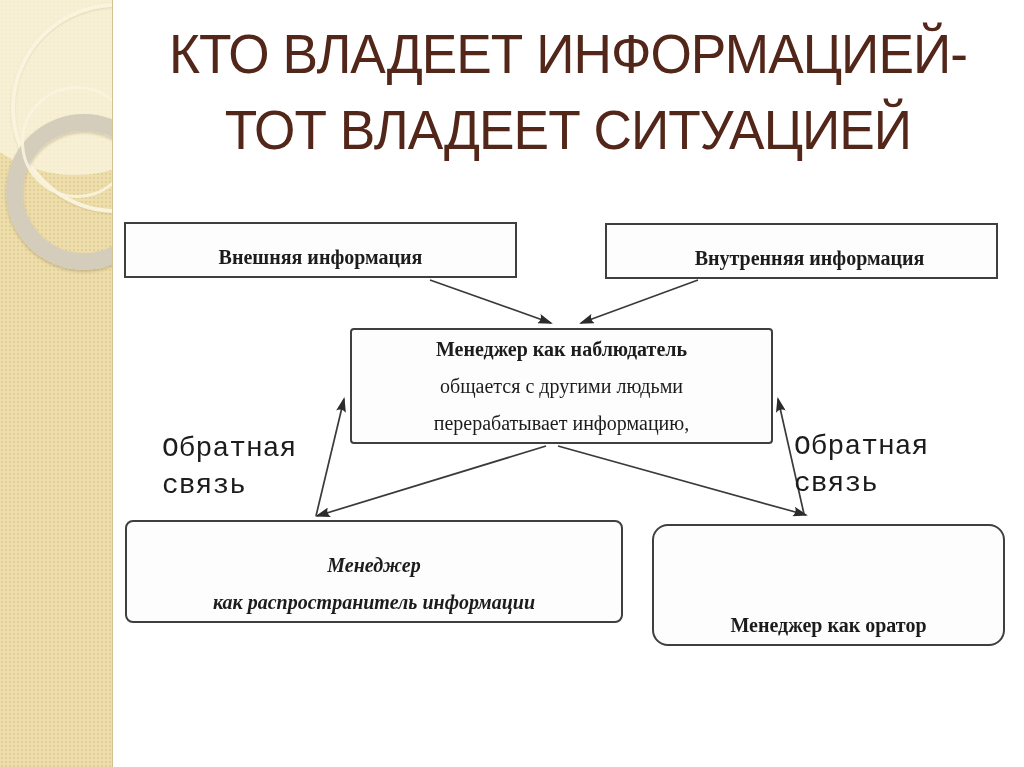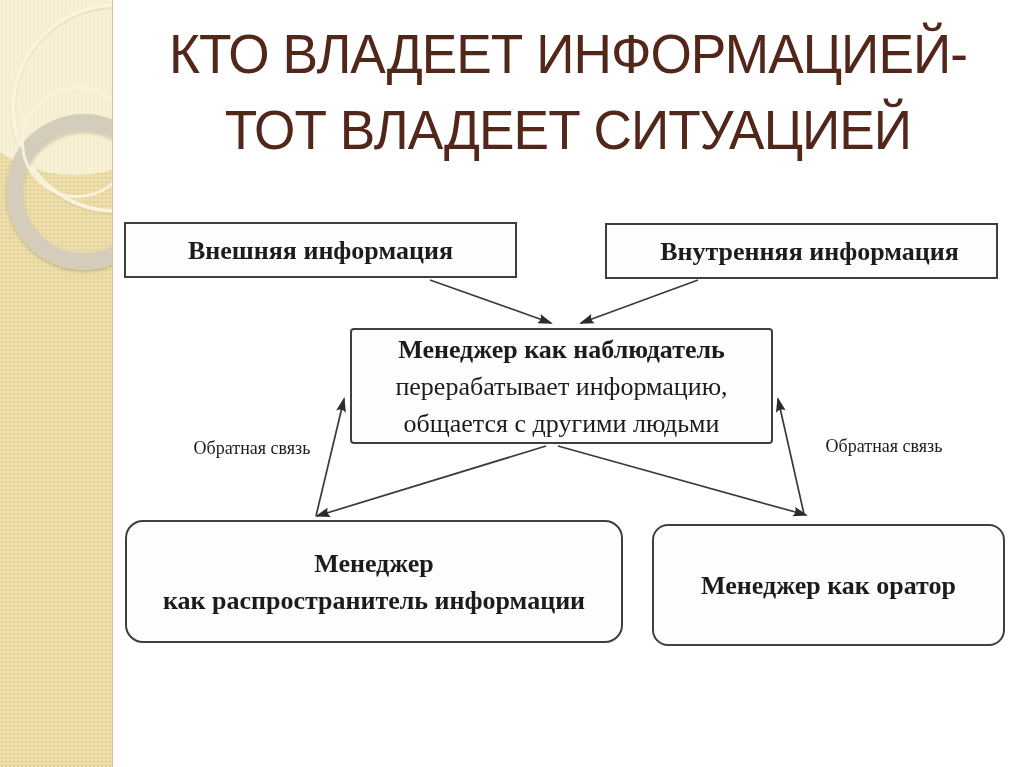--- a/index.html
+++ b/index.html
@@ -56,36 +56,35 @@
     white-space: nowrap;
   }
 
   
   .diagram-text { font-family: "Liberation Serif", serif; color: #1c1c1c; }
   .dbox {
     position: absolute;
     background: #fdfdfd;
     border: 2px solid #3f3f3f;
     display: flex; flex-direction: column;
-    align-items: center; justify-content: center;
+    align-items: center; justify-content: flex-end;
     text-align: center;
-    font-size: 26px; line-height: 37px;
+    font-size: 20px; line-height: 37px;
     box-sizing: border-box;
   }
   .dbox .b { font-weight: 700; }
   .box-external  { left: 124px; top: 222px; width: 393px; height: 56px; }
   .box-internal  { left: 605px; top: 223px; width: 393px; height: 56px; padding-left: 16px; }
   .box-observer  { left: 350px; top: 328px; width: 423px; height: 116px; border-radius: 4px; }
-  .box-dissem    { left: 125px; top: 520px; width: 498px; height: 123px; border-radius: 18px; }
+  .box-dissem    { left: 125px; top: 520px; width: 498px; height: 103px; border-radius: 8px; font-style: italic; }
   .box-spokes    { left: 652px; top: 524px; width: 353px; height: 122px; border-radius: 16px; gap: 42px; }
 
   .feedback-label {
     position: absolute; width: 180px;
-    text-align: center;
-    font-size: 18px; line-height: 37px;
+    font-size: 28px; line-height: 37px; font-family: Liberation Mono, monospace;
   }
   .feedback-left  { left: 162px; top: 430px; }
   .feedback-right { left: 794px; top: 428px; }
 
   svg.arrows { position: absolute; left: 0; top: 0; pointer-events: none; }
   svg.arrows line { stroke: #3a3a3a; stroke-width: 1.7; }
 </style>
 </head>
 <body>
 
@@ -120,22 +119,22 @@
   <div class="dbox diagram-text box-external">
     <div class="b">Внешняя информация</div>
   </div>
 
   <div class="dbox diagram-text box-internal">
     <div class="b">Внутренняя информация</div>
   </div>
 
   <div class="dbox diagram-text box-observer">
     <div class="b">Менеджер как наблюдатель</div>
+    <div>общается с другими людьми</div>
     <div>перерабатывает информацию,</div>
-    <div>общается с другими людьми</div>
   </div>
 
   <div class="dbox diagram-text box-dissem">
     <div class="b">Менеджер</div>
     <div class="b">как распространитель информации</div>
   </div>
 
   <div class="dbox diagram-text box-spokes">
     <div class="b">Менеджер как оратор</div>
   </div>

